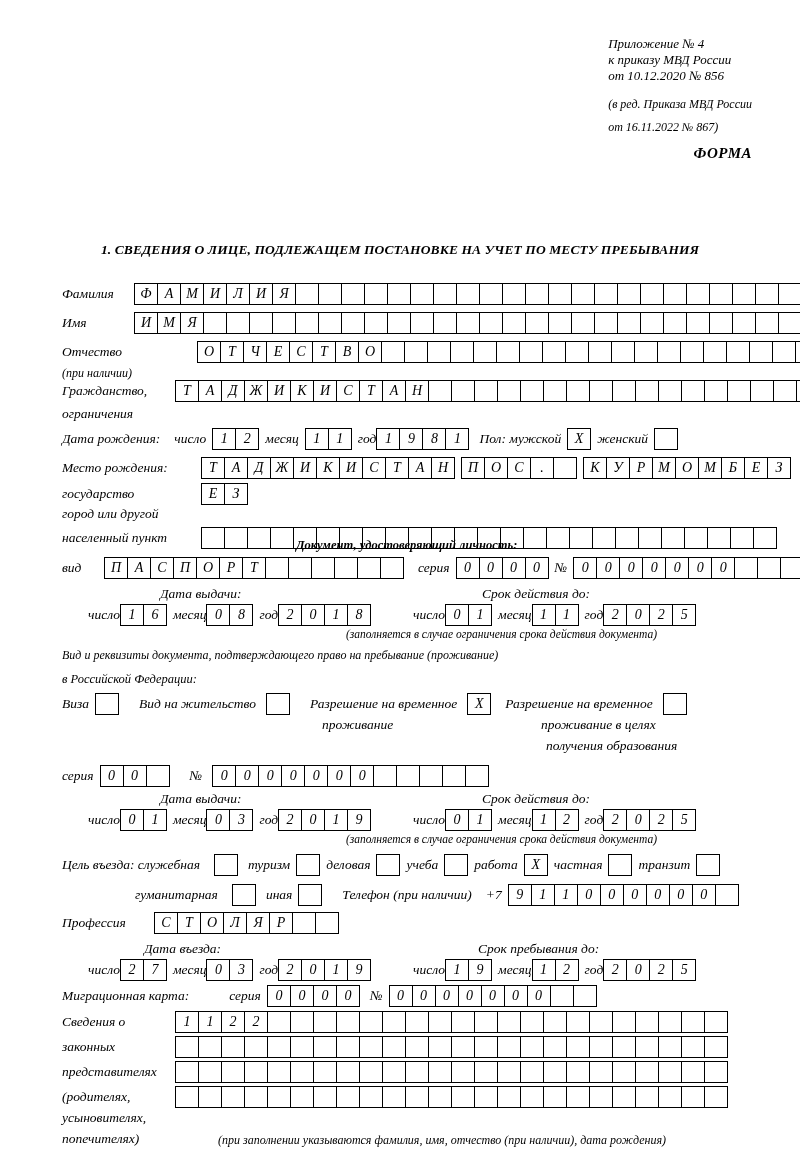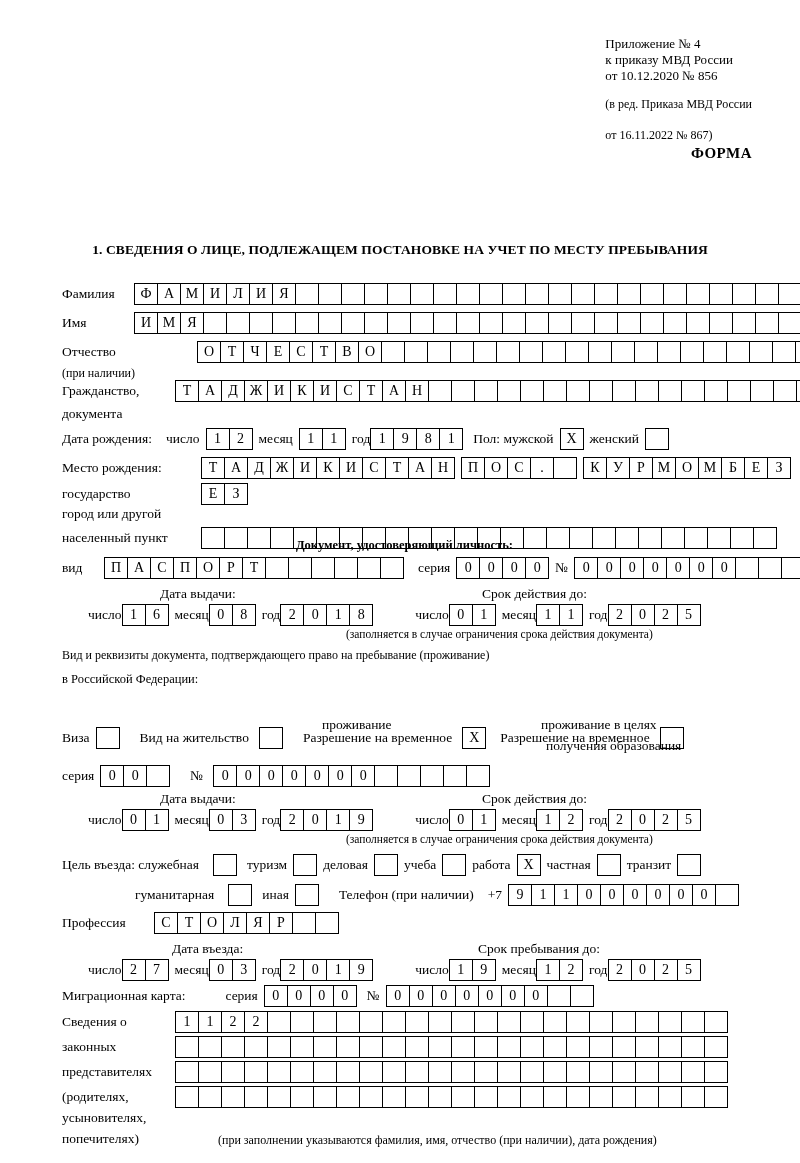--- a/index.html
+++ b/index.html
@@ -4,21 +4,21 @@
 <style>
   html,body{margin:0;padding:0;}
   body{
     width:800px;height:1163px;
     background:#ffffff;
     font-family:"Liberation Serif", serif;
     color:#000;
     position:relative;
     overflow:hidden;
   }
-  .page{position:relative;width:800px;height:1163px;padding:16px;box-sizing:border-box;}
+  .page{position:relative;width:800px;height:1163px;padding:16px;box-sizing:border-box;font-style:italic;}
 
   
   .hdr{position:absolute;right:48px;top:36px;text-align:left;font-size:13px;line-height:16px;}
   .hdr .small{font-size:12px;line-height:15px;margin-top:13px;}
   .forma{position:absolute;right:48px;top:145px;font-size:15px;font-weight:bold;letter-spacing:.5px;}
 
   .title{position:absolute;left:0;right:0;top:182px;text-align:center;font-size:14.5px;font-weight:bold;line-height:20px;letter-spacing:.2px;}
   .title .ul{display:inline-block;border-bottom:1px solid #000;width:60px;height:14px;vertical-align:-2px;margin-left:6px;}
 
   .section1{position:absolute;left:0;right:0;top:242px;text-align:center;font-size:13.5px;font-weight:bold;letter-spacing:.1px;}
@@ -52,21 +52,21 @@
 </head>
 <body>
 
 <div class="page">
 
   <div class="hdr">
     <div>Приложение № 4</div>
     <div>к приказу МВД России</div>
     <div>от 10.12.2020 № 856</div>
     <div class="small">(в ред. Приказа МВД России</div>
-    <div class="small" style="margin-top:16px">от 16.11.2022 № 867)</div>
+    <div class="small" style="margin-top:8px">от 16.11.2022 № 867)</div>
   </div>
   <div class="forma">ФОРМА</div>
 
 
   <div class="section1">1. СВЕДЕНИЯ О ЛИЦЕ, ПОДЛЕЖАЩЕМ ПОСТАНОВКЕ НА УЧЕТ ПО МЕСТУ ПРЕБЫВАНИЯ</div>
 
   <div class="row" style="left:62px;top:283px;">
     <span class="lbl" style="width:72px">Фамилия</span>
     <span class="cells">
         <span class="cell">Ф</span>
@@ -199,21 +199,21 @@
         <span class="cell"></span>
         <span class="cell"></span>
         <span class="cell"></span>
         <span class="cell"></span>
         <span class="cell"></span>
         <span class="cell"></span>
         <span class="cell"></span>
       </span>
   </div>
   <div class="row" style="left:62px;top:406px;">
-    <span class="lbl">документа</span>
+    <span class="lbl">ограничения</span>
   </div>
 
   <div class="row" style="left:62px;top:428px;">
     <span class="lbl">Дата рождения:</span>
     <span class="sp14"></span>
     <span class="lbl">число</span>
     <span class="sp6"></span>
     <span class="cells">
         <span class="cell">1</span>
         <span class="cell">2</span>
@@ -423,21 +423,21 @@
     <span class="note">(заполняется в случае ограничения срока действия документа)</span>
   </div>
 
   <div class="row" style="left:62px;top:648px;">
     <span class="lbl" style="font-size:12px">Вид и реквизиты документа, подтверждающего право на пребывание (проживание)</span>
   </div>
   <div class="row" style="left:62px;top:672px;">
     <span class="lbl" style="font-size:12.5px">в Российской Федерации:</span>
   </div>
 
-  <div class="row" style="left:62px;top:693px;margin-top:34px;">
+  <div class="row" style="left:62px;top:693px;">
     <span class="lbl">Виза</span>
     <span class="sp6"></span>
     <span class="cells">
         <span class="cell"></span>
       </span>
     <span class="sp20"></span>
     <span class="lbl">Вид на жительство</span>
     <span class="sp10"></span>
     <span class="cells">
         <span class="cell"></span>
@@ -626,21 +626,21 @@
         <span class="cell">Т</span>
         <span class="cell">О</span>
         <span class="cell">Л</span>
         <span class="cell">Я</span>
         <span class="cell">Р</span>
         <span class="cell"></span>
         <span class="cell"></span>
       </span>
   </div>
 
-  <div class="row" style="left:172px;top:941px;">
+  <div class="row" style="left:144px;top:941px;">
     <span class="lbl">Дата въезда:</span>
   </div>
   <div class="row" style="left:478px;top:941px;">
     <span class="lbl">Срок пребывания до:</span>
   </div>
   <div class="row" style="left:88px;top:959px;">
     <span class="lbl">число</span>
     <span class="cells">
         <span class="cell">2</span>
         <span class="cell">7</span>

